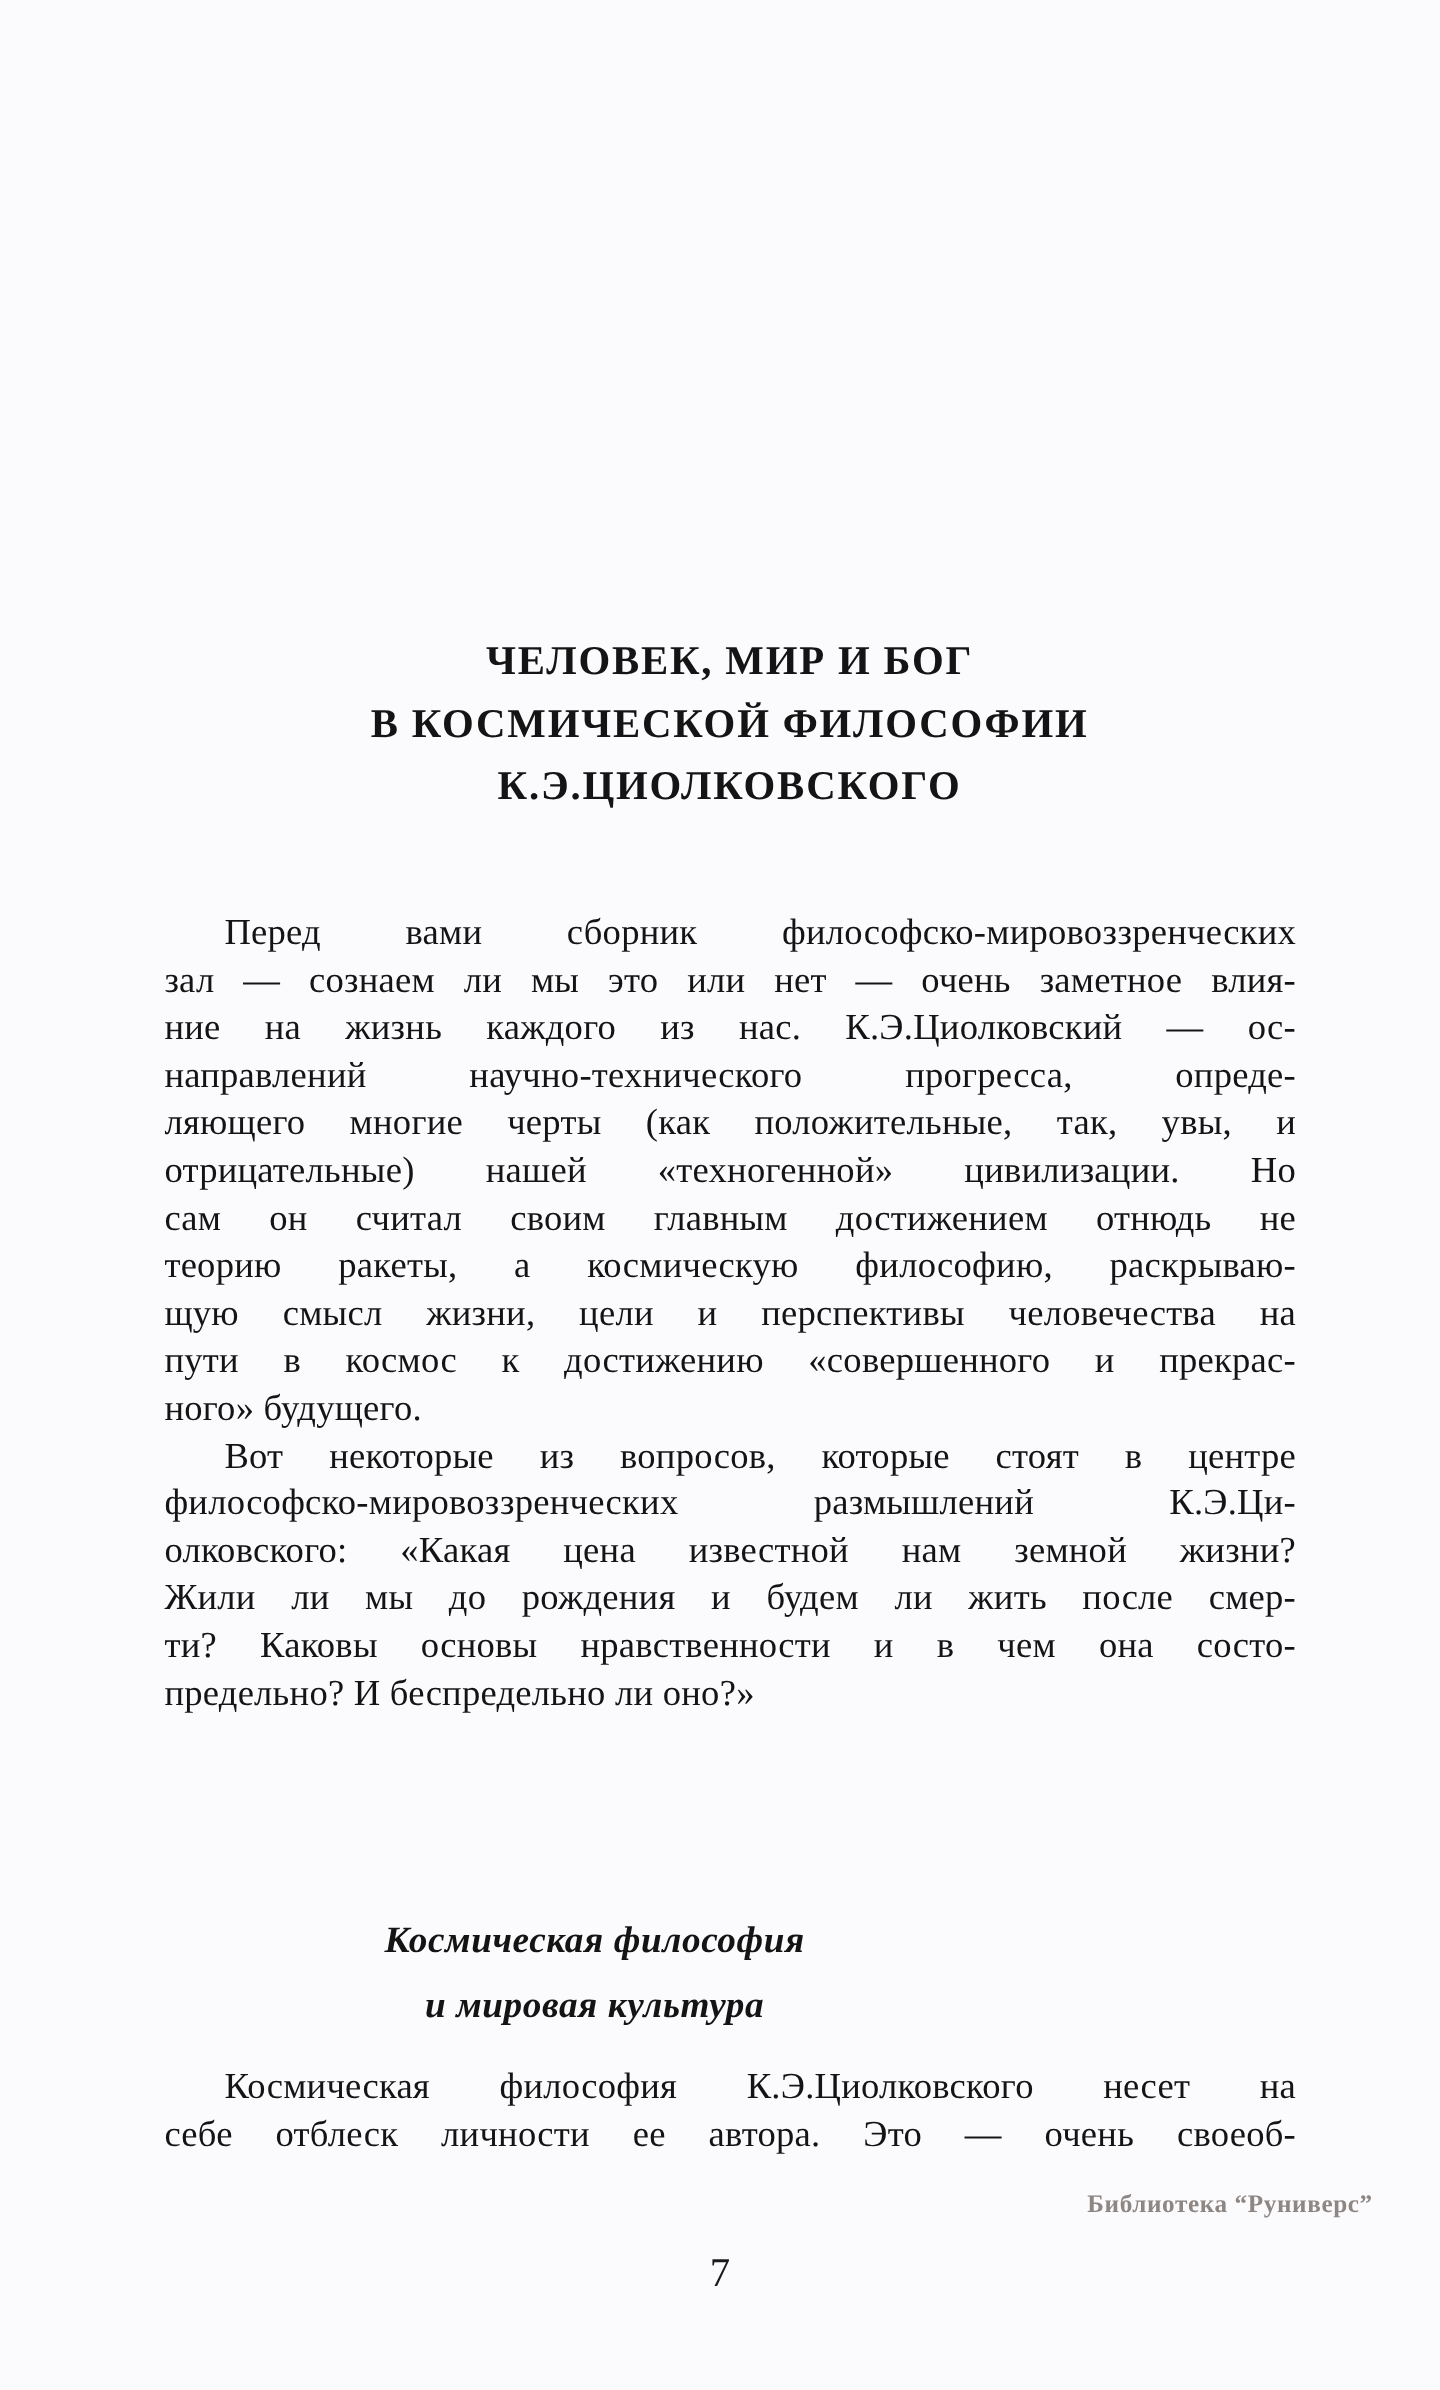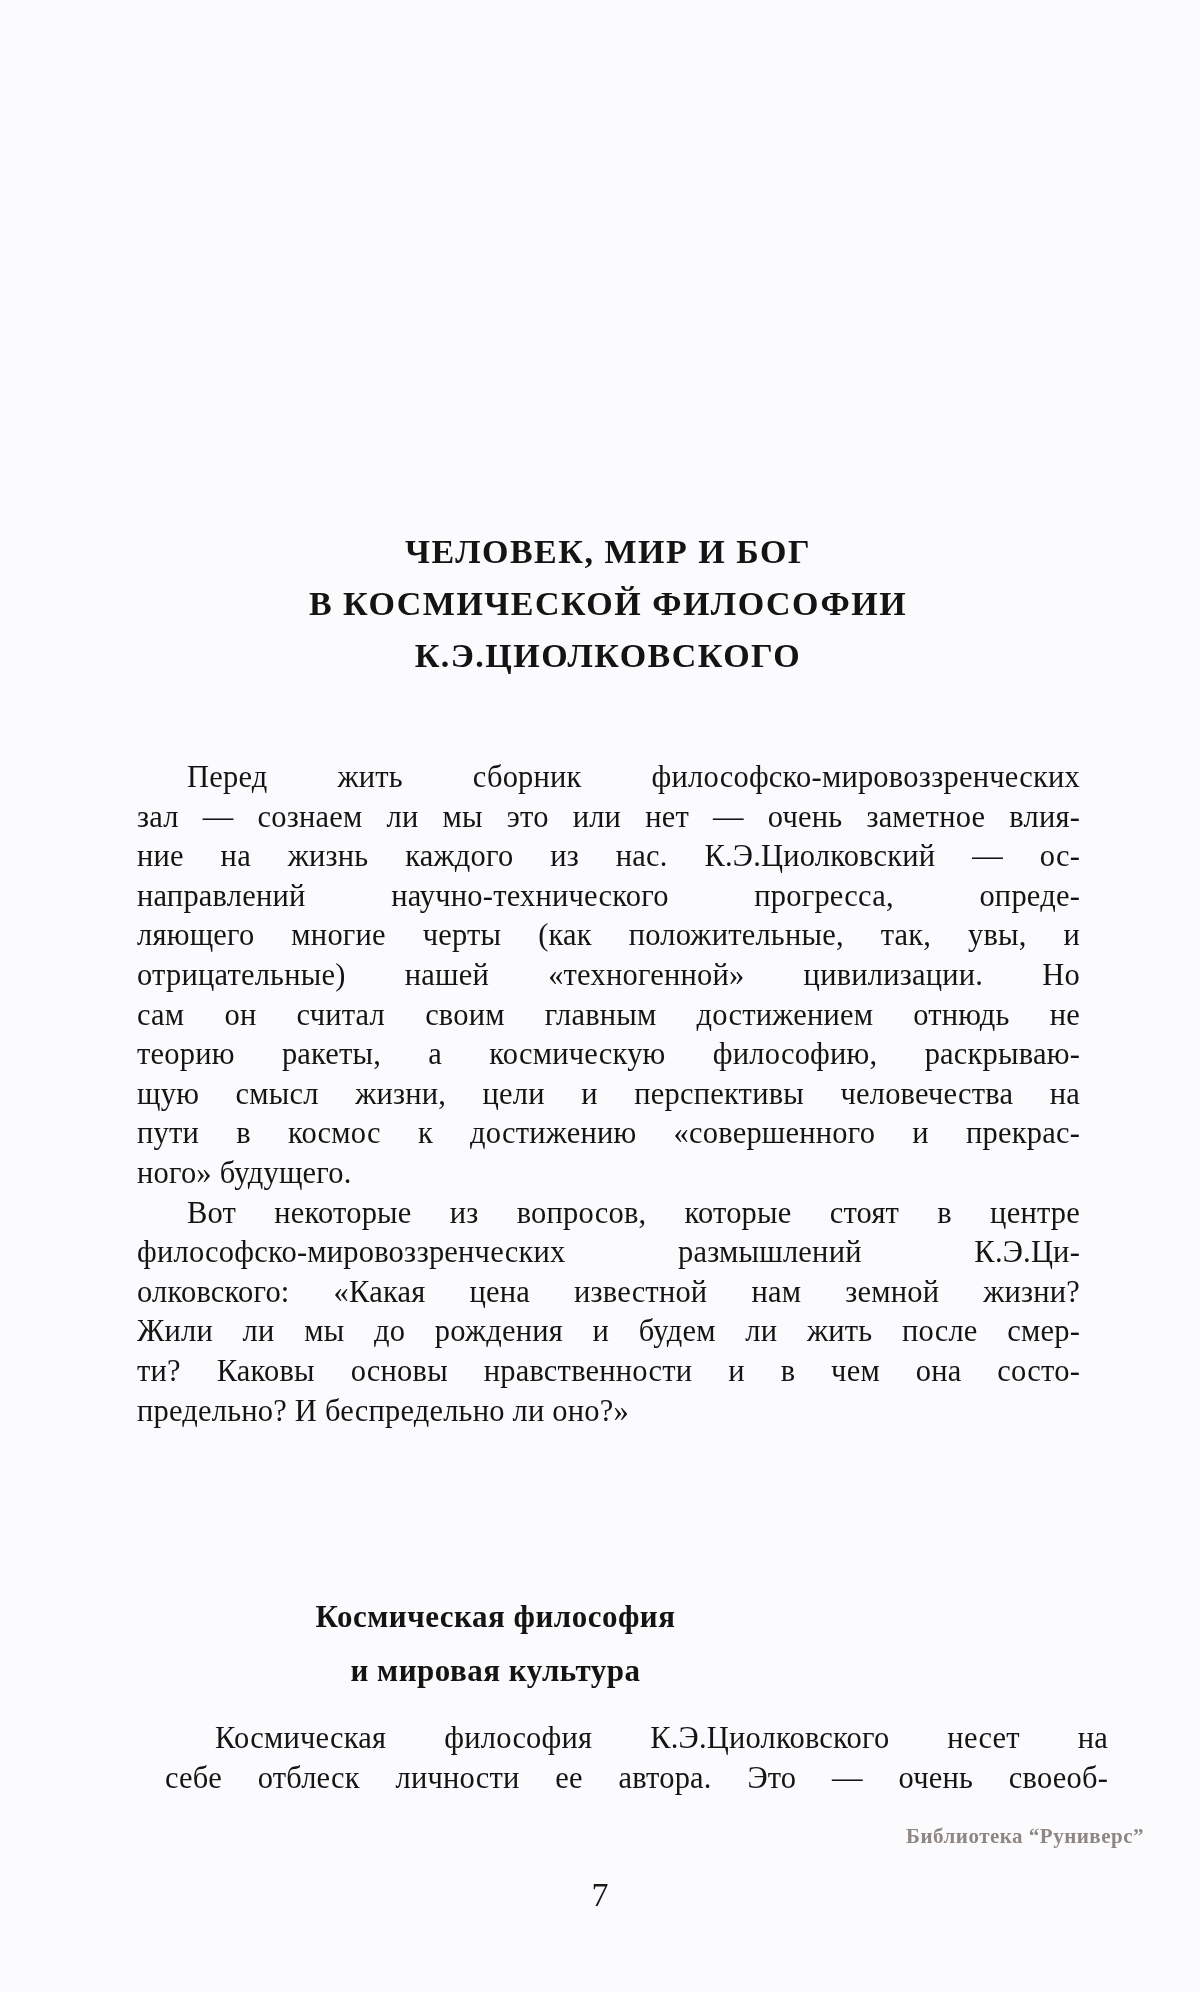--- a/index.html
+++ b/index.html
@@ -51,30 +51,30 @@
   .subheading-block{
     position:absolute;
     top:1590px;
     left:0;
     width:975px;
     text-align:center;
     font-weight:700;
     font-size:31px;
     line-height:54px;
     letter-spacing:0.5px;
+    font-style:italic;
   }
   .continued-block{
     position:absolute;
     left:137px;
     top:1719px;
     width:943px;
     font-size:30.5px;
     line-height:39.6px;
     letter-spacing:0.2px;
-    margin-left:28px;
   }
   .page-number{
     position:absolute;
     top:1876px;
     left:0;
     width:1200px;
     text-align:center;
     font-size:34px;
     color:#1a1a1a;
   }
@@ -93,21 +93,21 @@
 
 <div class="page">
 
   <div class="title-block">
       <div class="line last">ЧЕЛОВЕК, МИР И БОГ</div>
       <div class="line last">В КОСМИЧЕСКОЙ ФИЛОСОФИИ</div>
       <div class="line last">К.Э.ЦИОЛКОВСКОГО</div>
     </div>
 
   <div class="body-block">
-      <div class="line indent">Перед жить сборник философско-мировоззренческих</div>
+      <div class="line indent">Перед вами сборник философско-мировоззренческих</div>
       <div class="line">зал — сознаем ли мы это или нет — очень заметное влия-</div>
       <div class="line">ние на жизнь каждого из нас. К.Э.Циолковский — ос-</div>
       <div class="line">направлений научно-технического прогресса, опреде-</div>
       <div class="line">ляющего многие черты (как положительные, так, увы, и</div>
       <div class="line">отрицательные) нашей «техногенной» цивилизации. Но</div>
       <div class="line">сам он считал своим главным достижением отнюдь не</div>
       <div class="line">теорию ракеты, а космическую философию, раскрываю-</div>
       <div class="line">щую смысл жизни, цели и перспективы человечества на</div>
       <div class="line">пути в космос к достижению «совершенного и прекрас-</div>
       <div class="line last">ного» будущего.</div>

